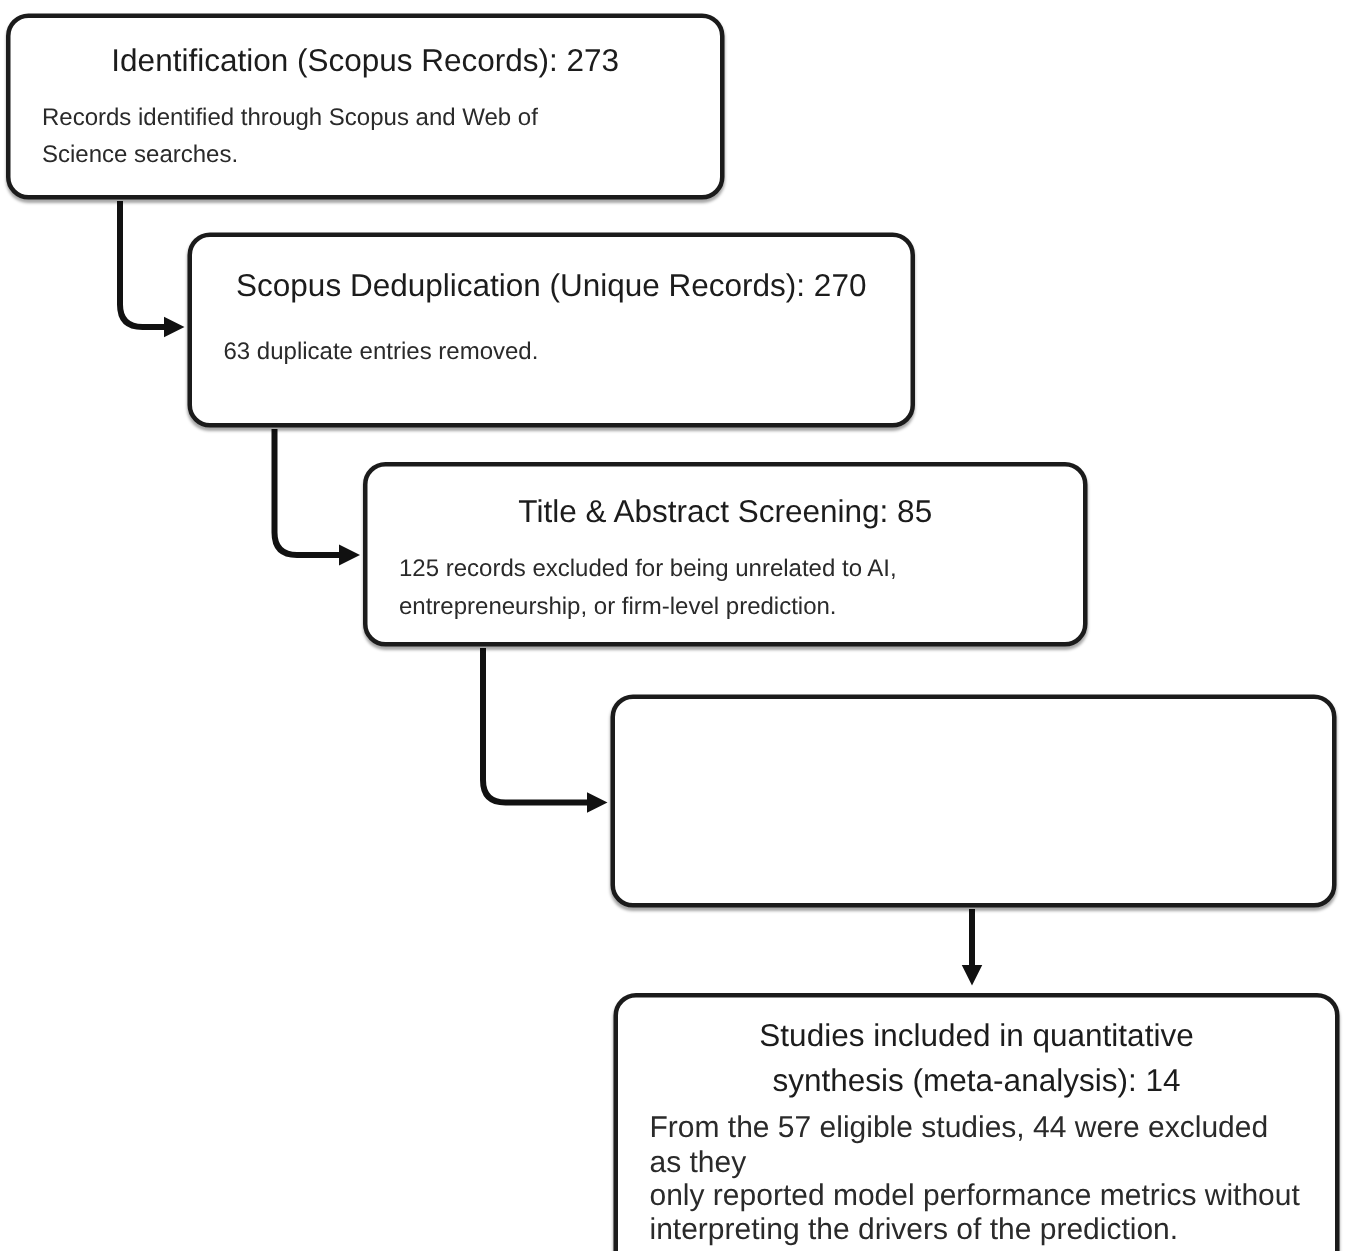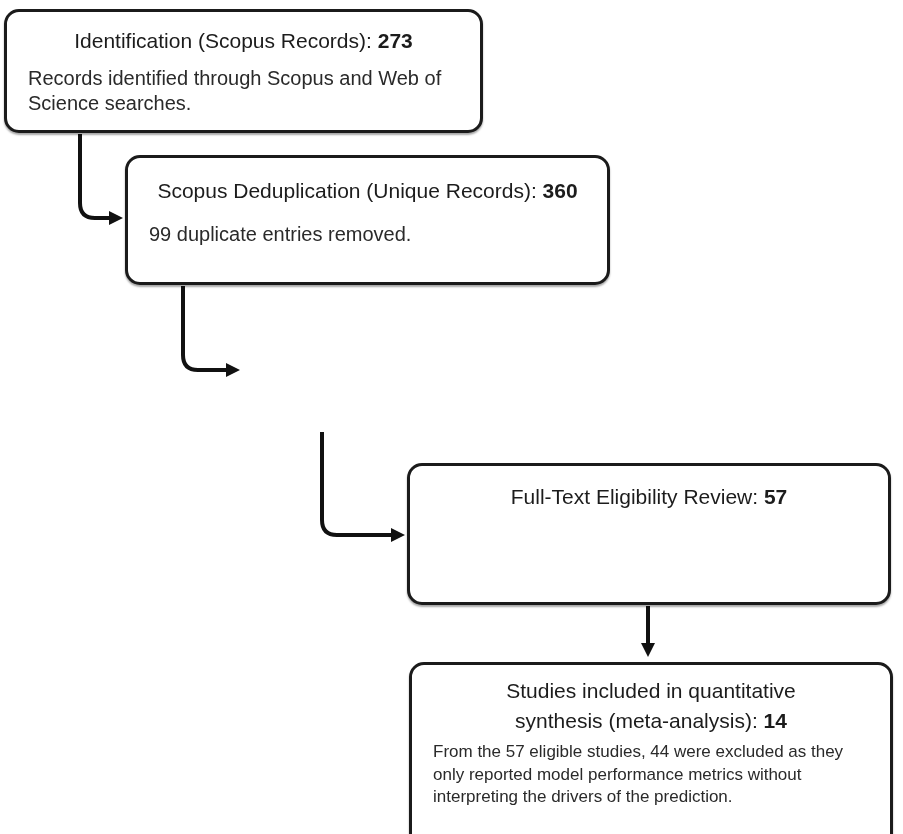--- a/index.html
+++ b/index.html
@@ -34,37 +34,37 @@
   }
   .box-title {
     font-size: 21px;
     line-height: 30px;
     color: #1c1c1c;
     text-align: center;
     white-space: nowrap;
     margin-bottom: 10px;
   }
   .box-title .count {
-    font-weight: 700;
+    font-weight: 400;
   }
   .box-body {
-    font-size: 20px;
+    font-size: 16px;
     line-height: 25px;
     color: #2a2a2a;
     white-space: pre-line;
     text-align: left;
   }
   .b1 { left: 4px;   top: 9px;   width: 479px; height: 124px; padding-top: 14px; }
   .b2 { left: 125px; top: 155px; width: 485px; height: 130px; padding-top: 18px; }
   .b3 { left: 242px; top: 308px; width: 483px; height: 123px; padding-top: 16px; }
   .b4 { left: 407px; top: 463px; width: 484px; height: 142px; padding-top: 16px; }
   .b5 { left: 409px; top: 662px; width: 484px; height: 210px; padding-top: 11px; }
   .b2 .box-title { margin-bottom: 16px; }
   .b5 .box-title { white-space: pre-line; margin-bottom: 5px; }
-  .b5 .box-body  { font-size: 17px; line-height: 22.5px; }
+  .b5 .box-body  { font-size: 20px; line-height: 22.5px; }
 </style>
 </head>
 <body>
 
 <div class="canvas">
 
   <svg class="connectors" width="903" height="834" viewBox="0 0 903 834" xmlns="http://www.w3.org/2000/svg">
     <defs>
       <marker id="ah" markerUnits="userSpaceOnUse" markerWidth="18" markerHeight="18" refX="1" refY="8" orient="auto">
         <path d="M0,1 L14,8 L0,15 Z" fill="#111111"></path>
@@ -76,27 +76,31 @@
     <path d="M648,606 L648,644" fill="none" stroke="#111111" stroke-width="4" marker-end="url(#ah)"></path>
   </svg>
 
   <div class="flow-box b1">
     <div class="box-title"><span>Identification (Scopus Records): </span><span class="count">273</span></div>
     <div class="box-body">Records identified through Scopus and Web of
 Science searches.</div>
   </div>
 
   <div class="flow-box b2">
-    <div class="box-title"><span>Scopus Deduplication (Unique Records): </span><span class="count">360</span></div>
-    <div class="box-body">99 duplicate entries removed.</div>
+    <div class="box-title"><span>Scopus Deduplication (Unique Records): </span><span class="count">270</span></div>
+    <div class="box-body">63 duplicate entries removed.</div>
   </div>
 
+  <div class="flow-box b3">
+    <div class="box-title"><span>Title &amp; Abstract Screening: </span><span class="count">85</span></div>
+    <div class="box-body">125 records excluded for being unrelated to AI,
+entrepreneurship, or firm-level prediction.</div>
+  </div>
 
   <div class="flow-box b4">
-    <div class="box-title"><span>Full-Text Eligibility Review: </span><span class="count">57</span></div>
   </div>
 
   <div class="flow-box b5">
     <div class="box-title"><span>Studies included in quantitative
 synthesis (meta-analysis): </span><span class="count">14</span></div>
     <div class="box-body">From the 57 eligible studies, 44 were excluded as they
 only reported model performance metrics without
 interpreting the drivers of the prediction.</div>
   </div>
 

